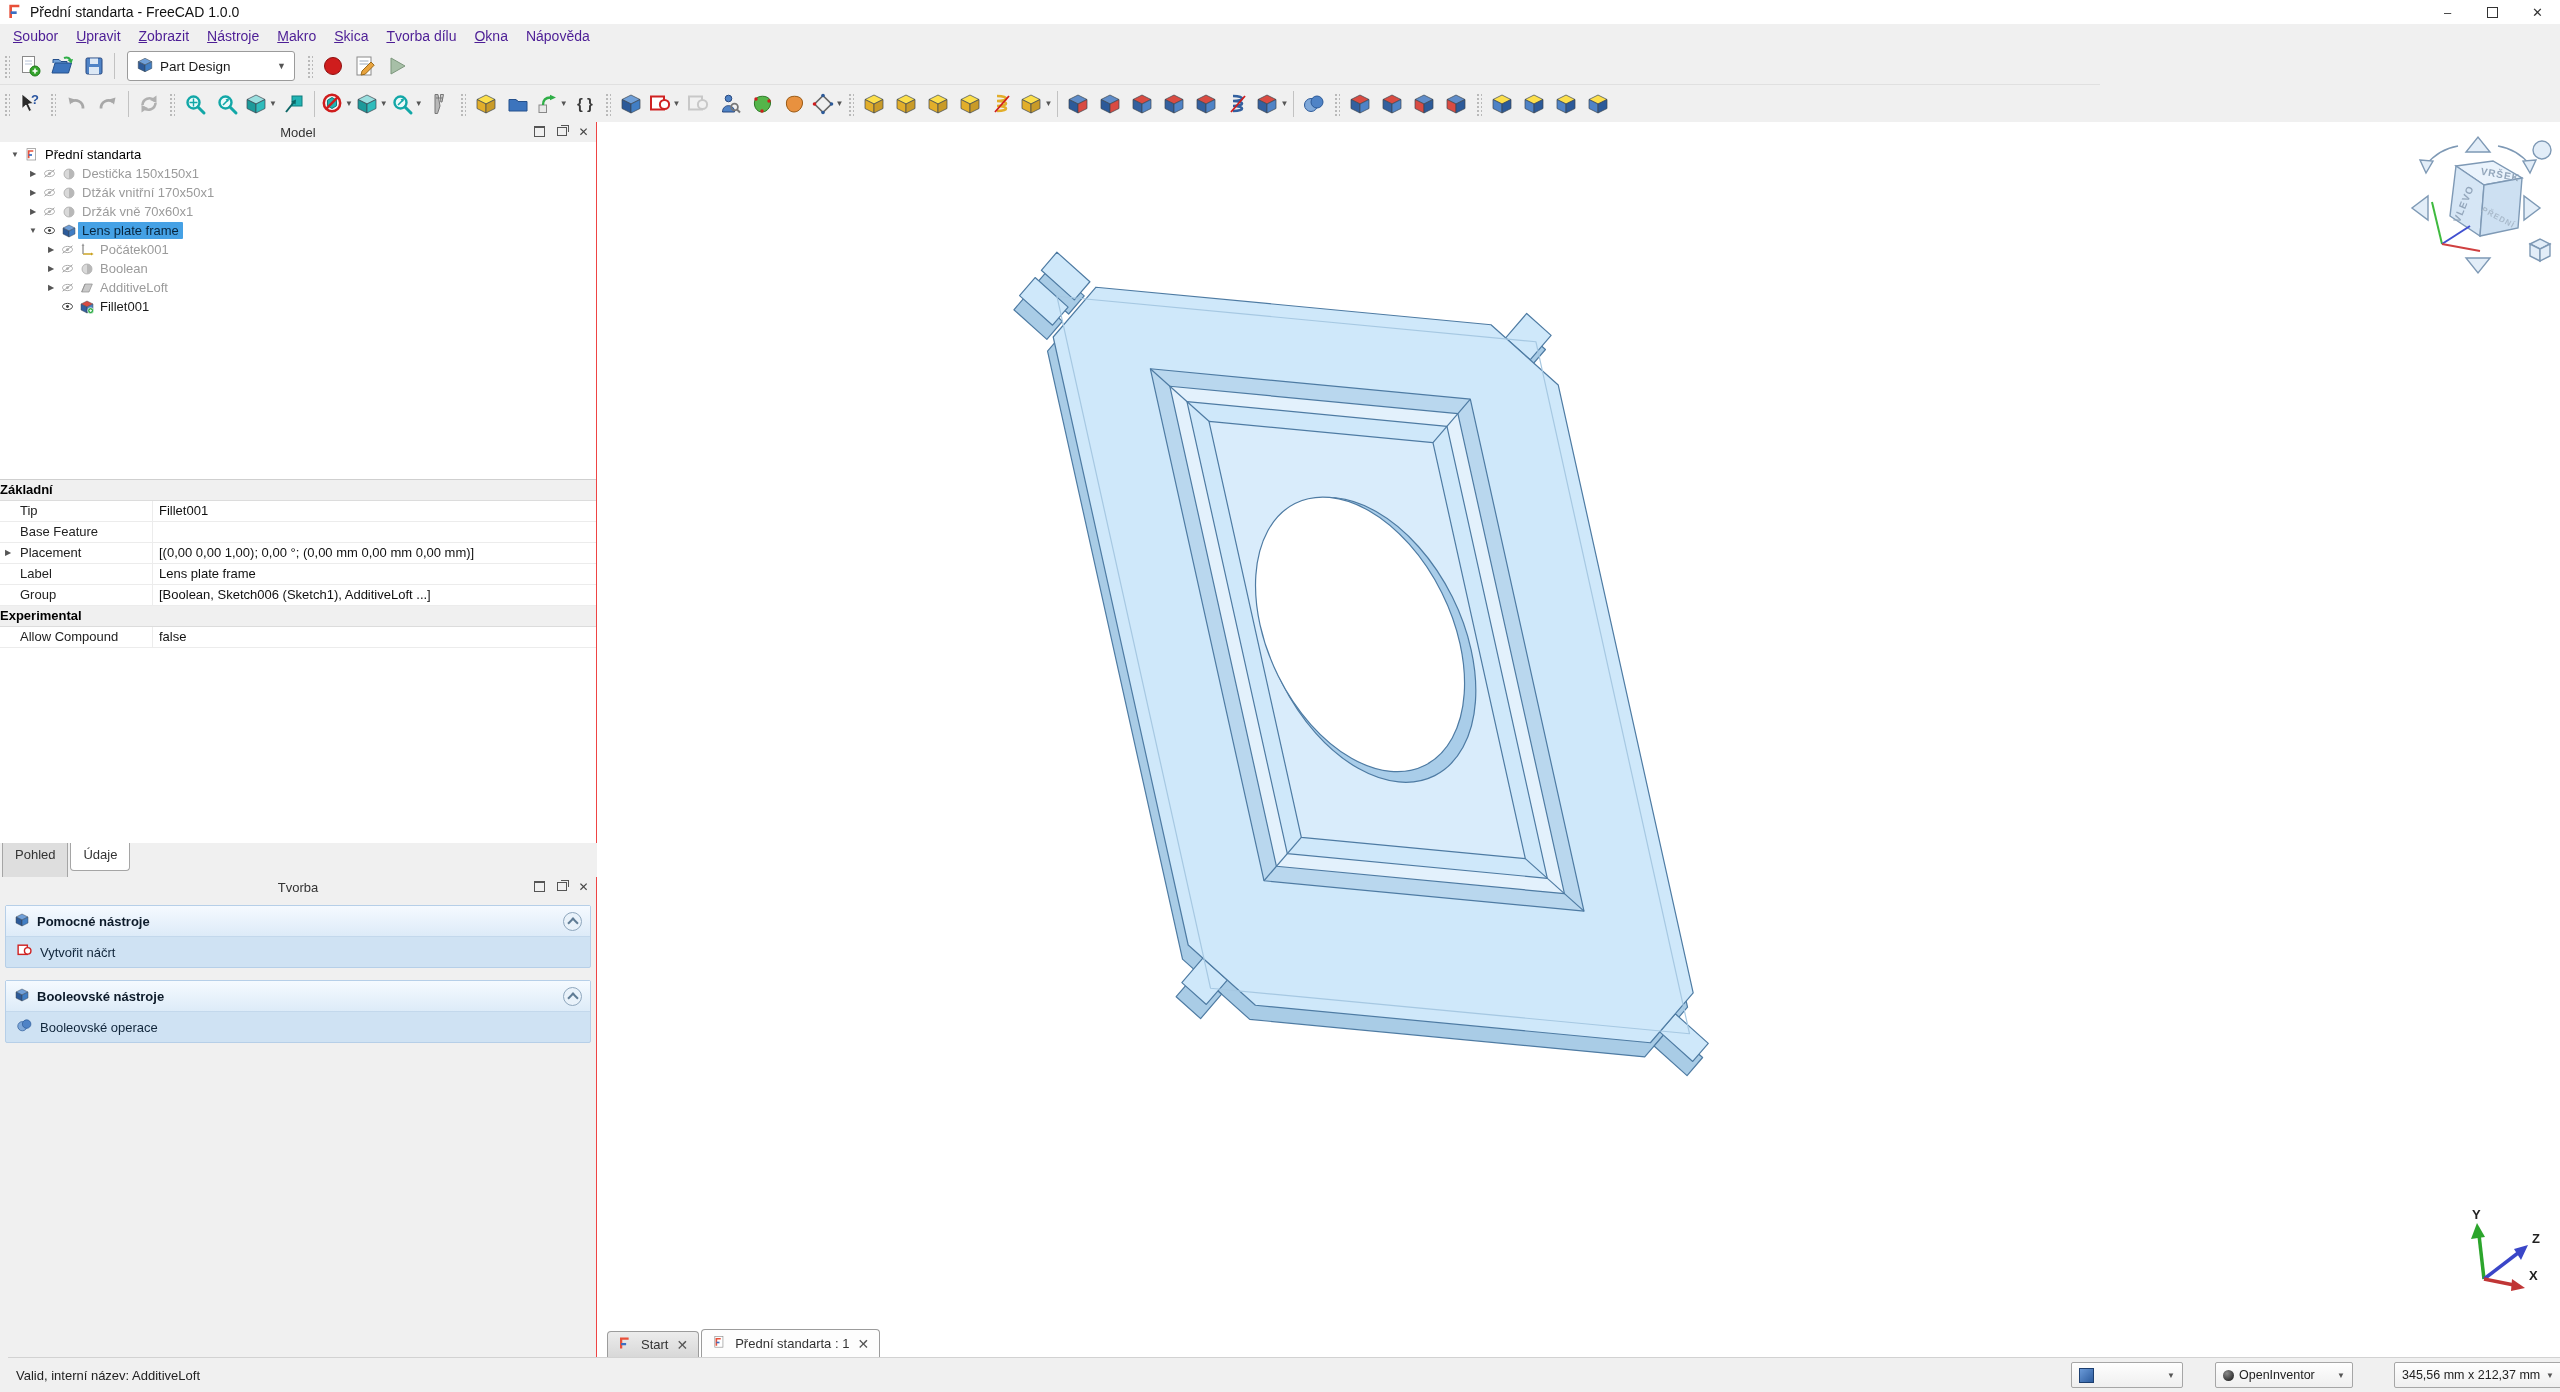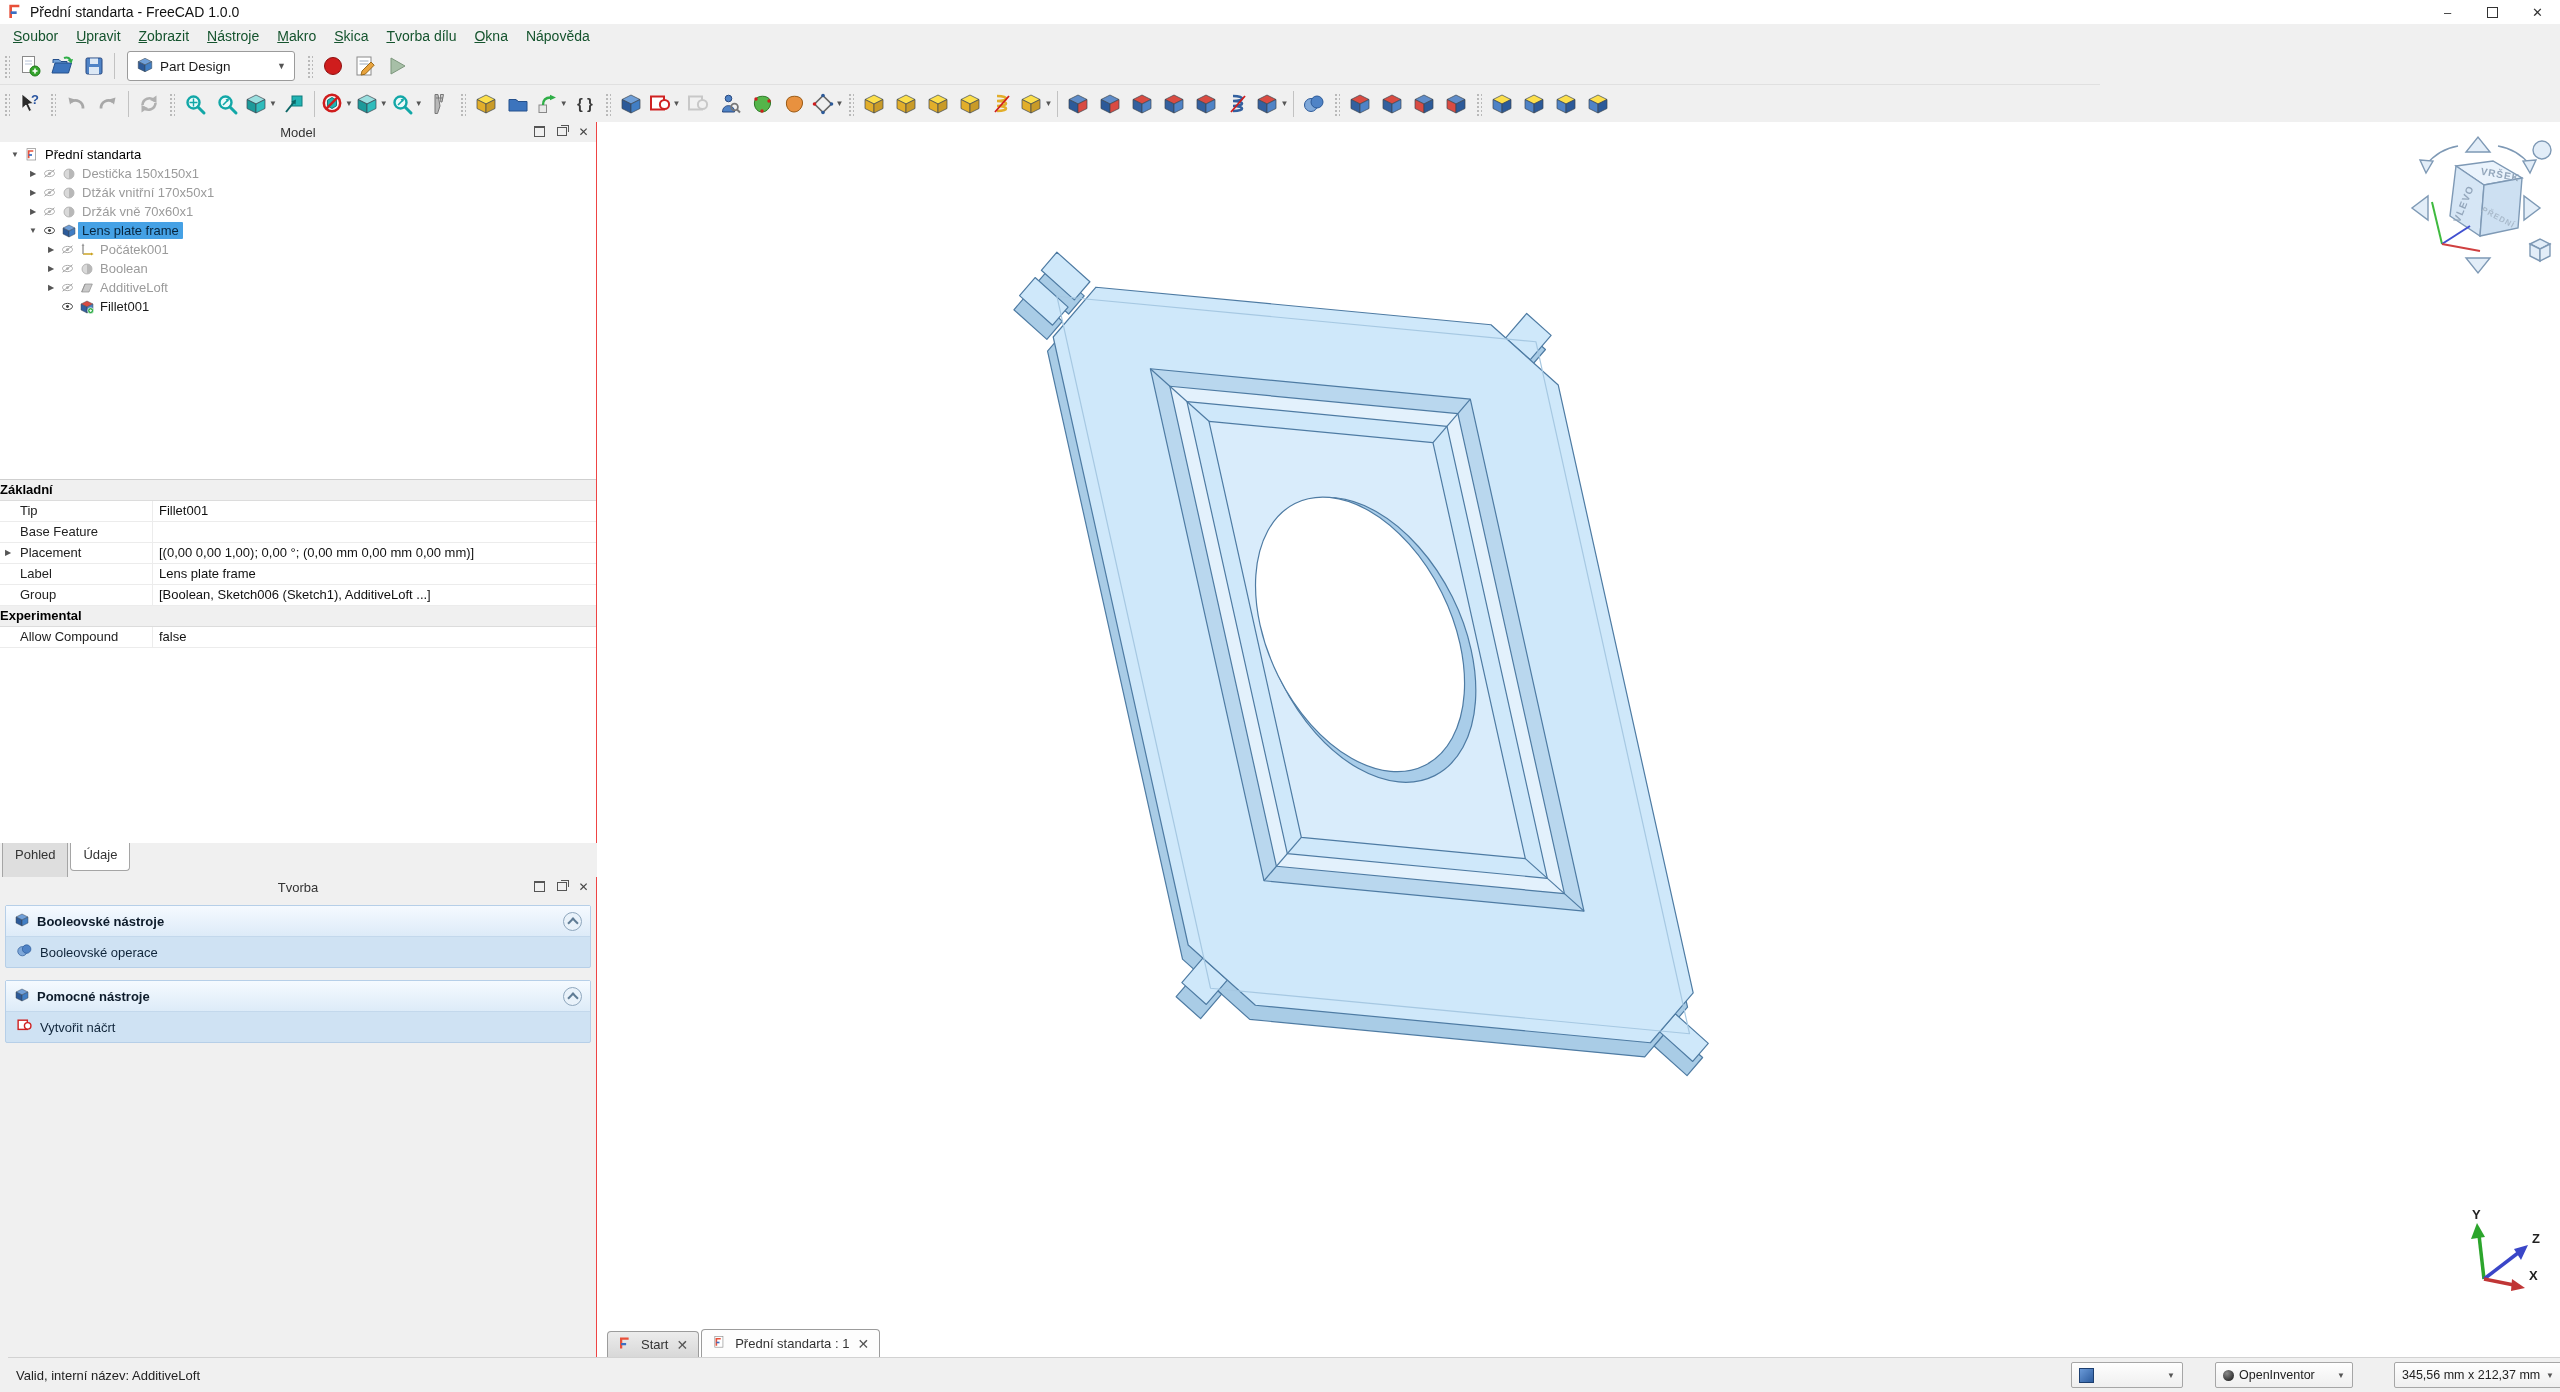--- a/index.html
+++ b/index.html
@@ -7,21 +7,21 @@
        font-family:"Liberation Sans","DejaVu Sans",sans-serif;font-size:13px;color:#1a1a1a;
        -webkit-font-smoothing:antialiased}
   
   .titlebar{position:absolute;left:0;top:0;width:2560px;height:24px;background:#ffffff;display:flex;align-items:center}
   .titlebar .appicon{width:16px;height:16px;margin:0 6px 0 8px}
   .titlebar .title{font-size:14px;color:#111}
   .winbtns{margin-left:auto;display:flex;height:24px}
   .winbtn{width:45px;height:24px;display:flex;align-items:center;justify-content:center;color:#333;font-size:13px}
   .maxsq{width:9px;height:9px;border:1px solid #333}
   .menubar{position:absolute;left:0;top:24px;width:2560px;height:24px;background:#f0f0f0;display:flex;align-items:center;padding-left:4px}
-  .menu-item{padding:3px 9px;font-size:14px;color:#14532d;cursor:default}
+  .menu-item{padding:3px 9px;font-size:14px;color:#4c1d95;cursor:default}
   .menu-item .u{text-decoration:underline}
   
   .tb{position:absolute;left:0;width:2100px;display:flex;align-items:center;background:#f0f0f0}
   .tb1{top:48px;height:36px;border-bottom:1px solid #e0e0e0}
   .tb2{top:85px;height:37px;border-bottom:1px solid #c9c9c9}
   .tbgroup{display:flex;align-items:center}
   .tbgrip{width:7px;height:24px;margin:0 4px 0 3px;background-image:radial-gradient(#b9b9b9 1px,transparent 1.3px);background-size:4px 4px;background-position:1px 1px}
   .tbsep{width:1px;height:26px;background:#c2c2c2;margin:0 4px}
   .tbtn{height:30px;min-width:30px;display:flex;align-items:center;justify-content:center;border-radius:3px;padding:0 1px}
   .tbtn svg{display:block}
@@ -843,51 +843,51 @@
     </span>
   </div>
   <div class="tasks" id="tasks">
       <div class="task-card">
         <div class="tc-hdr">
     <span><svg viewBox="0 0 24 24" width="16" height="16">
               <polygon points="12,3 21,7.5 12,12 3,7.5" fill="#6f9fd8" stroke="#3c4650" stroke-width="0.7"></polygon>
               <polygon points="3,7.5 12,12 12,21 3,16.5" fill="#2c5a99" stroke="#3c4650" stroke-width="0.7"></polygon>
               <polygon points="21,7.5 12,12 12,21 21,16.5" fill="#417ec4" stroke="#3c4650" stroke-width="0.7"></polygon>
             </svg></span>
+    <span>Pomocné nástroje</span>
+    <span class="tc-chev">
+            <span class="chev"></span>
+          </span>
+        </div>
+        <div class="tc-item">
+    <span><svg viewBox="0 0 24 24" width="17" height="17">
+              <rect x="3" y="4.5" width="13" height="13" fill="#fff" stroke="#cf2222" stroke-width="2"></rect>
+              <circle cx="16.5" cy="12.5" r="4.6" fill="#fff" stroke="#cf2222" stroke-width="2"></circle>
+            </svg></span>
+    <span>Vytvořit náčrt</span>
+        </div>
+      </div>
+      <div class="task-card">
+        <div class="tc-hdr">
+    <span><svg viewBox="0 0 24 24" width="16" height="16">
+              <polygon points="12,3 21,7.5 12,12 3,7.5" fill="#6f9fd8" stroke="#3c4650" stroke-width="0.7"></polygon>
+              <polygon points="3,7.5 12,12 12,21 3,16.5" fill="#2c5a99" stroke="#3c4650" stroke-width="0.7"></polygon>
+              <polygon points="21,7.5 12,12 12,21 21,16.5" fill="#417ec4" stroke="#3c4650" stroke-width="0.7"></polygon>
+            </svg></span>
     <span>Booleovské nástroje</span>
     <span class="tc-chev">
             <span class="chev"></span>
           </span>
         </div>
         <div class="tc-item">
     <span><svg viewBox="0 0 24 24" width="17" height="17">
               <circle cx="9" cy="13" r="6.5" fill="#7fa8d9" stroke="#2c5a99"></circle>
               <circle cx="15" cy="10" r="6" fill="#4f83c6" stroke="#2c5a99"></circle>
             </svg></span>
     <span>Booleovské operace</span>
-        </div>
-      </div>
-      <div class="task-card">
-        <div class="tc-hdr">
-    <span><svg viewBox="0 0 24 24" width="16" height="16">
-              <polygon points="12,3 21,7.5 12,12 3,7.5" fill="#6f9fd8" stroke="#3c4650" stroke-width="0.7"></polygon>
-              <polygon points="3,7.5 12,12 12,21 3,16.5" fill="#2c5a99" stroke="#3c4650" stroke-width="0.7"></polygon>
-              <polygon points="21,7.5 12,12 12,21 21,16.5" fill="#417ec4" stroke="#3c4650" stroke-width="0.7"></polygon>
-            </svg></span>
-    <span>Pomocné nástroje</span>
-    <span class="tc-chev">
-            <span class="chev"></span>
-          </span>
-        </div>
-        <div class="tc-item">
-    <span><svg viewBox="0 0 24 24" width="17" height="17">
-              <rect x="3" y="4.5" width="13" height="13" fill="#fff" stroke="#cf2222" stroke-width="2"></rect>
-              <circle cx="16.5" cy="12.5" r="4.6" fill="#fff" stroke="#cf2222" stroke-width="2"></circle>
-            </svg></span>
-    <span>Vytvořit náčrt</span>
         </div>
       </div>
     </div>
 </div>
 
 <div class="viewport">
   <svg class="part-svg" width="1963" height="1236" viewBox="0 0 1963 1236">
     <g transform="matrix(1,0.095,0.222,1,444,160)" stroke="#4e7ba3" stroke-width="1.2" stroke-linejoin="round">
 
       <g transform="translate(-9,15)" fill="#a9cce6">

